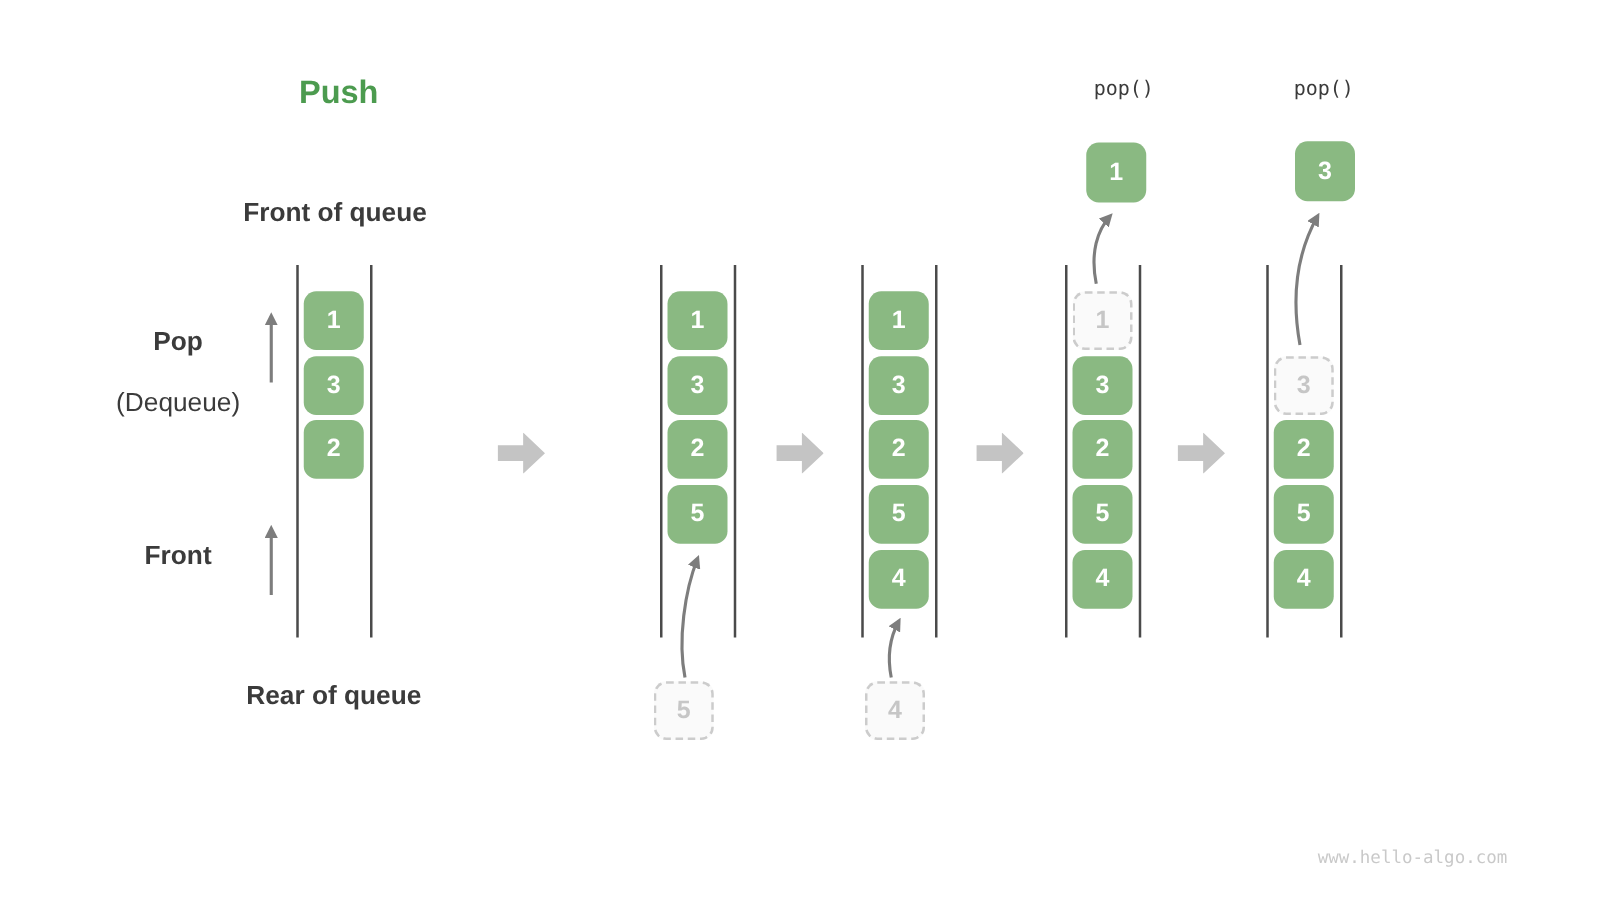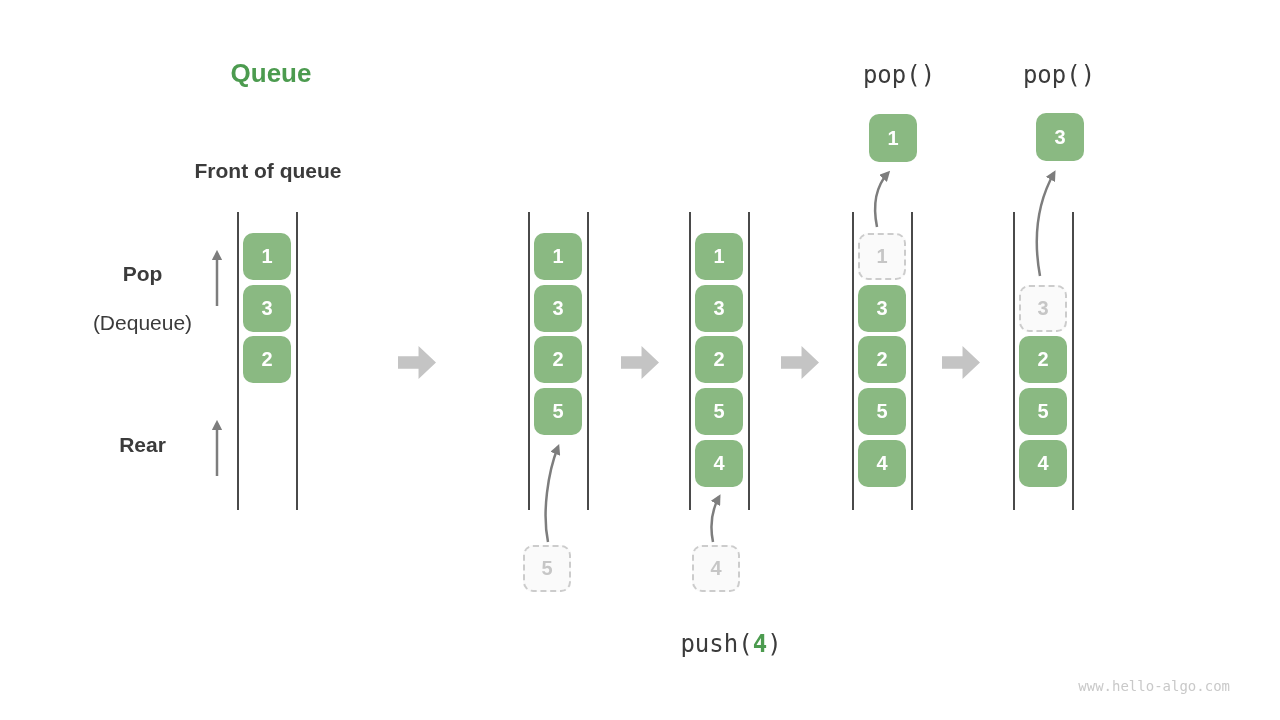--- a/index.html
+++ b/index.html
@@ -16,21 +16,21 @@
     position:absolute; font-weight:bold; font-size:21px; text-align:center;
     color:var(--dark-text,#3b3b3b);
   }
   .plain {
     position:absolute; font-size:21px; text-align:center;
     color:var(--dark-text,#3b3b3b);
     margin-top:12px;
   }
   .mono {
     position:absolute; font-family:"DejaVu Sans Mono", monospace;
-    font-size:24px; text-align:center; color:var(--dark-text,#3b3b3b);
+    font-size:16px; text-align:center; color:var(--dark-text,#3b3b3b);
   }
   .mono .arg { color:var(--accent-green,#4c9b4f); font-weight:bold; }
   .col {
     position:absolute; top:212px; height:298px; width:61px; box-sizing:border-box;
     border-left:2px solid var(--wall,#4a4a4a);
     border-right:2px solid var(--wall,#4a4a4a);
   }
   .cell {
     position:absolute; left:4px; width:48px; height:47px; border-radius:10px;
     background:var(--box-green,#8ab982); color:#ffffff;
@@ -46,37 +46,38 @@
   }
   .s1 { top:21px; } .s2 { top:73px; } .s3 { top:124px; } .s4 { top:176px; } .s5 { top:228px; }
   .barrow {
     position:absolute; width:38px; height:33px;
     background:var(--block-arrow,#c4c4c4);
     clip-path:polygon(0 31%, 54% 31%, 54% 0, 100% 50%, 54% 100%, 54% 69%, 0 69%);
   }
   .thin { stroke:var(--thin-arrow,#7d7d7d); stroke-width:2.5; fill:none; }
   .watermark {
     position:absolute; font-family:"DejaVu Sans Mono", monospace;
-    font-size:14px; color:var(--watermark,#c9c9c9); text-align:right;
+    font-size:14px; color:var(--watermark,#c9c9c9); text-align:center;
   }
 </style>
 </head>
 <body>
 
 <div class="canvas">
 
-  <div class="title" style="left:191px; top:58px; width:160px;">Queue</div>
+  <div class="title" style="left:191px; top:58px; width:160px;">Push</div>
 
   <div class="heavy" style="left:55px; top:262px; width:175px;">Pop</div>
 
   <div class="heavy" style="left:143px; top:159px; width:250px;">Front of queue</div>
   <div class="plain" style="left:55px; top:299px; width:175px;">(Dequeue)</div>
 
-  <div class="heavy" style="left:55px; top:433px; width:175px;">Rear</div>
+  <div class="heavy" style="left:55px; top:433px; width:175px;">Front</div>
 
+  <div class="heavy" style="left:142px; top:545px; width:250px;">Rear of queue</div>
 
   <svg class="abs" style="left:0; top:0;" width="1280" height="720">
     <defs>
       <marker id="ah" viewBox="0 0 10 10" refX="7" refY="5" markerWidth="4.2" markerHeight="4.2" orient="auto">
         <path d="M 0 0 L 10 5 L 0 10 z" fill="#7d7d7d"></path>
       </marker>
     </defs>
     <path class="thin" d="M 217 306 L 217 253" marker-end="url(#ah)"></path>
     <path class="thin" d="M 217 476 L 217 423" marker-end="url(#ah)"></path>
     <path class="thin" d="M 548 542 C 542 512 548 472 558 447" marker-end="url(#ah)"></path>
@@ -104,21 +105,20 @@
   <div class="barrow" style="left:621px; top:346px;"></div>
 
   <div class="col" style="left:689px;">
     <div class="cell s1">1</div>
     <div class="cell s2">3</div>
     <div class="cell s3">2</div>
     <div class="cell s4">5</div>
     <div class="cell s5">4</div>
   </div>
   <div class="ghost abs" style="left:692px; top:545px;">4</div>
-  <div class="mono" style="left:661px; top:630px; width:140px;"><span>push(</span><span class="arg">4</span><span>)</span></div>
 
   <div class="barrow" style="left:781px; top:346px;"></div>
 
   <div class="mono" style="left:829px; top:61px; width:140px;">pop()</div>
   <div class="cell abs" style="left:869px; top:114px; height:48px;">1</div>
   <div class="col" style="left:852px;">
     <div class="ghost s1">1</div>
     <div class="cell s2">3</div>
     <div class="cell s3">2</div>
     <div class="cell s4">5</div>

